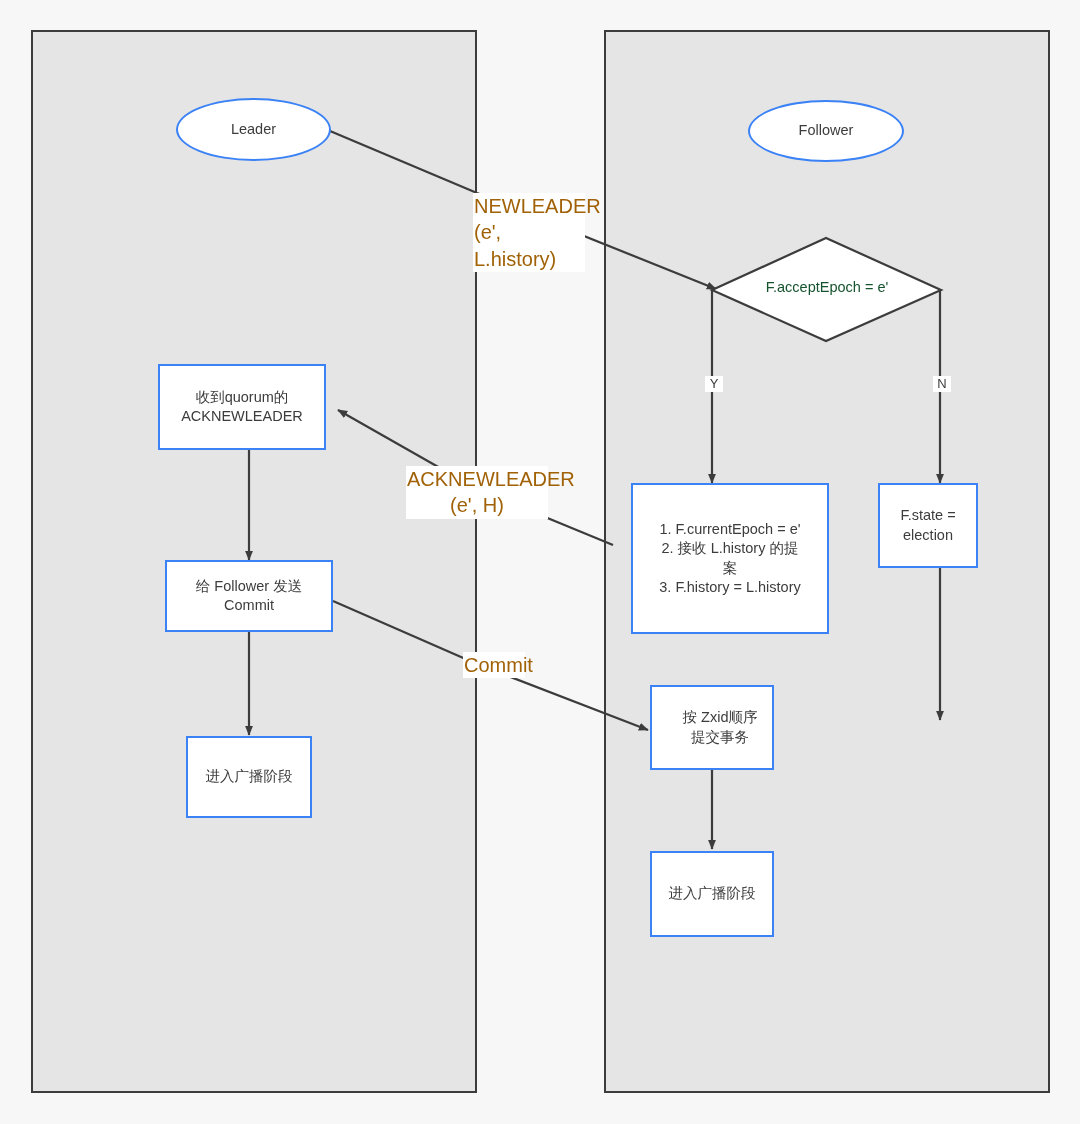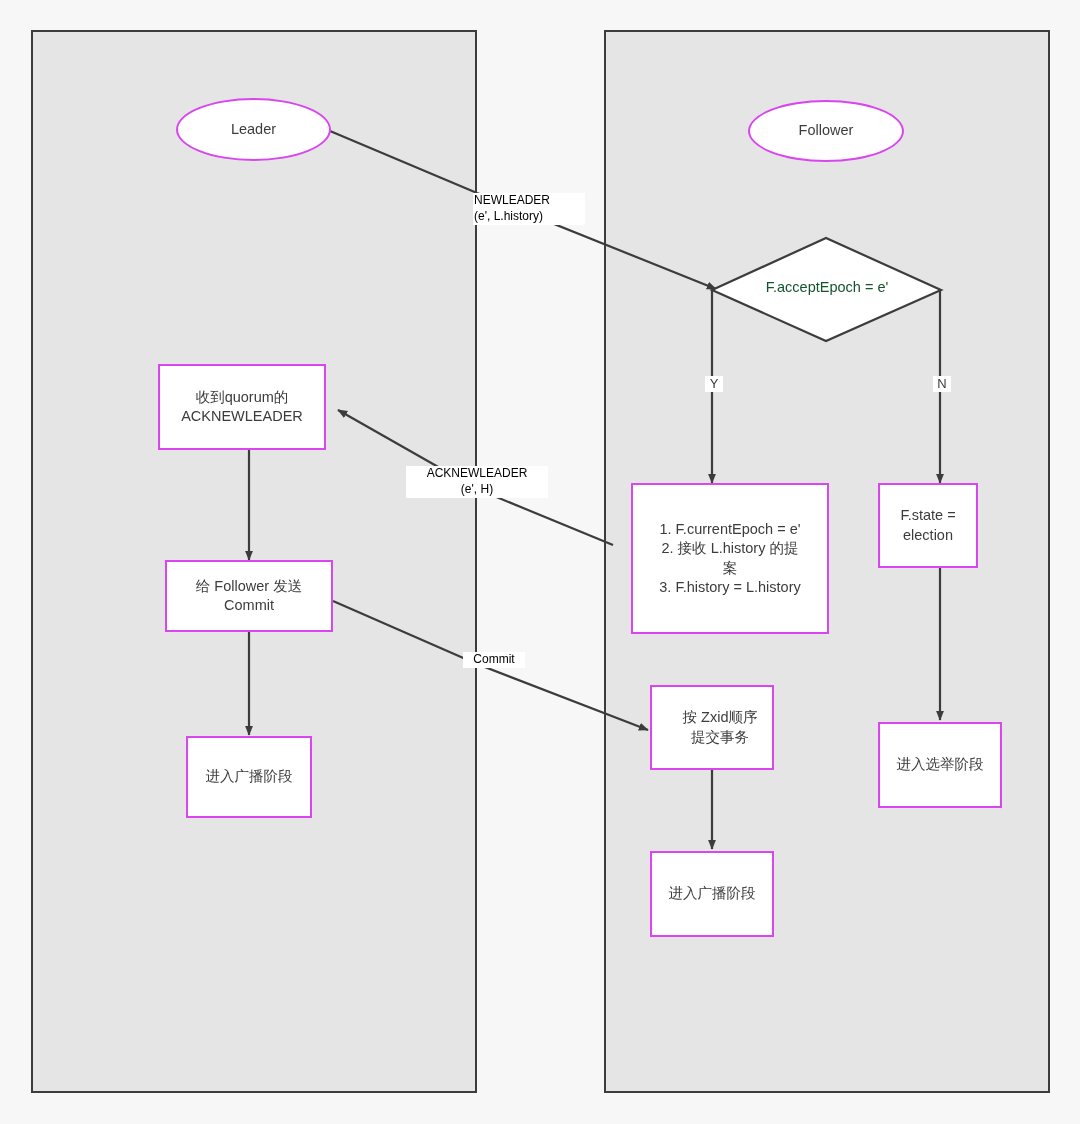--- a/index.html
+++ b/index.html
@@ -13,39 +13,39 @@
   #svg{position:absolute;left:0;top:0;width:1080px;height:1124px;}
   .lane{
     position:absolute;
     background:#e5e5e5;
     border:2px solid #3c3c3c;
     box-sizing:border-box;
   }
   .node{
     position:absolute;
     background:#ffffff;
-    border:2px solid #d946ef;
+    border:2px solid #3b82f6;
     box-sizing:border-box;
     display:flex;align-items:center;justify-content:center;
     text-align:center;
     color:#3c3c3c;
     font-size:14.5px;
     line-height:1.32;
     white-space:pre-line;
     padding:2px 4px;
   }
   .ellipse{
     border-radius:50%;
     font-size:14.5px;
   }
   .edge-label{
     position:absolute;
     background:#ffffff;
-    color:#000000;
-    font-size:12px;
+    color:#a16207;
+    font-size:20px;
     line-height:1.32;
     text-align:center;
     white-space:pre-line;
     padding:0 1px;
   }
   .tiny-label{
     position:absolute;
     background:#ffffff;
     color:#3c3c3c;
     font-size:13px;
@@ -113,21 +113,20 @@
 3. F.history = L.history</div>
 
   <div class="node" style="left:878px;top:483px;width:100px;height:85px;">F.state =
 election</div>
 
   <div class="node" style="left:650px;top:685px;width:124px;height:85px;padding-left:20px;">按 Zxid顺序
 提交事务</div>
 
   <div class="node" style="left:650px;top:851px;width:124px;height:86px;">进入广播阶段</div>
 
-  <div class="node" style="left:878px;top:722px;width:124px;height:86px;">进入选举阶段</div>
 
   <div class="edge-label" style="left:473px;top:193px;width:110px;text-align:left;">NEWLEADER
 (e', L.history)</div>
 
   <div class="edge-label" style="left:406px;top:466px;width:140px;">ACKNEWLEADER
 (e', H)</div>
 
   <div class="edge-label" style="left:463px;top:652px;width:60px;">Commit</div>
 
   <div class="tiny-label" style="left:705px;top:376px;width:16px;">Y</div>

